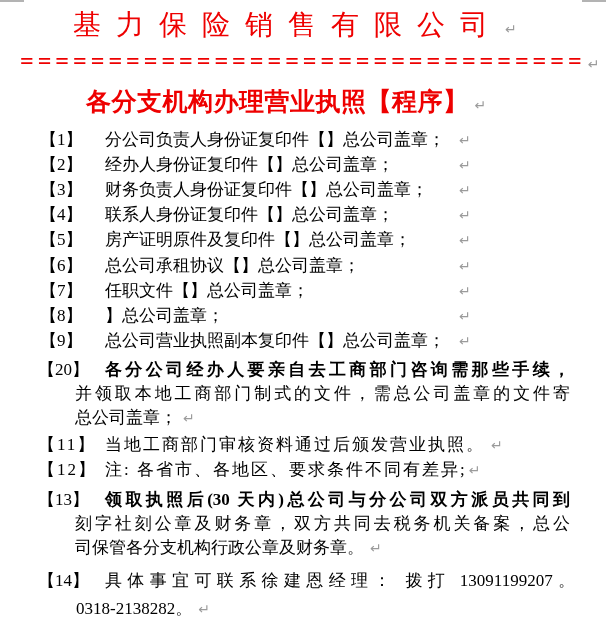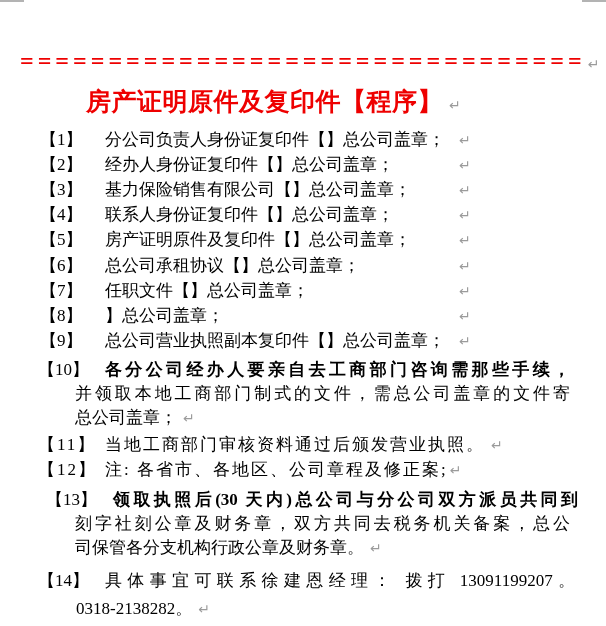--- a/index.html
+++ b/index.html
@@ -57,37 +57,38 @@
   .pmark.tight { margin-left:2px; }
 </style>
 </head>
 <body>
 
 <div class="page">
 
   <div class="corner-mark left"></div>
   <div class="corner-mark right"></div>
 
+  <div class="doc-title"><span>基力保险销售有限公司</span><span class="pmark tight">↵</span></div>
 
   <div class="divider"><span>================================</span><span class="pmark tight">↵</span></div>
 
-  <div class="doc-subtitle"><span>房产证明原件及复印件【程序】</span><span class="pmark">↵</span></div>
+  <div class="doc-subtitle"><span>各分支机构办理营业执照【程序】</span><span class="pmark">↵</span></div>
 
   <div class="line" style="left:40px; top:129px;"><span class="num">【1】</span><span class="brkt-body">
         <span>分公司负责人身份证复印件【</span>
         <span>】总公司盖章；</span>
       </span><span class="pmark">↵</span></div>
 
   <div class="line" style="left:40px; top:154px;"><span class="num">【2】</span><span class="brkt-body">
         <span>经办人身份证复印件【</span>
         <span>】总公司盖章；</span>
       </span><span class="pmark">↵</span></div>
 
   <div class="line" style="left:40px; top:179px;"><span class="num">【3】</span><span class="brkt-body">
-        <span>基力保险销售有限公司【</span>
+        <span>财务负责人身份证复印件【</span>
         <span>】总公司盖章；</span>
       </span><span class="pmark">↵</span></div>
 
   <div class="line" style="left:40px; top:204px;"><span class="num">【4】</span><span class="brkt-body">
         <span>联系人身份证复印件【</span>
         <span>】总公司盖章；</span>
       </span><span class="pmark">↵</span></div>
 
   <div class="line" style="left:40px; top:229px;"><span class="num">【5】</span><span class="brkt-body">
         <span>房产证明原件及复印件【</span>
@@ -106,28 +107,28 @@
 
   <div class="line" style="left:40px; top:305px;"><span class="num">【8】</span><span class="brkt-body">
         <span>】总公司盖章；</span>
       </span><span class="pmark">↵</span></div>
 
   <div class="line" style="left:40px; top:330px;"><span class="num">【9】</span><span class="brkt-body">
         <span>总公司营业执照副本复印件【</span>
         <span>】总公司盖章；</span>
       </span><span class="pmark">↵</span></div>
 
-  <div class="line" style="left:38px; top:359px;"><span class="num2">【10】</span><span class="stretch w-first">各分公司经办人要亲自去工商部门咨询需那些手续，</span></div>
+  <div class="line" style="left:38px; top:359px;"><span class="num2">【20】</span><span class="stretch w-first">各分公司经办人要亲自去工商部门咨询需那些手续，</span></div>
   <div class="line" style="left:75px; top:407px;"><span>总公司盖章；</span><span class="pmark">↵</span></div>
   <div class="line" style="left:75px; top:383px;"><span class="stretch w-cont">并领取本地工商部门制式的文件，需总公司盖章的文件寄</span></div>
 
   <div class="line sp2" style="left:38px; top:434px;"><span class="num2">【11】</span><span>当地工商部门审核资料通过后颁发营业执照。</span><span class="pmark">↵</span></div>
 
-  <div class="line sp2" style="left:38px; top:459px;"><span class="num2">【12】</span><span>注: 各省市、各地区、公司章程及修正案;</span><span class="pmark tight">↵</span></div>
+  <div class="line sp2" style="left:38px; top:459px;"><span class="num2">【12】</span><span>注: 各省市、各地区、要求条件不同有差异;</span><span class="pmark tight">↵</span></div>
 
-  <div class="line" style="left:46px; top:489px;"><span class="num2">【13】</span><span class="stretch w-first">领取执照后(30 天内)总公司与分公司双方派员共同到</span></div>
+  <div class="line" style="left:38px; top:489px;"><span class="num2">【13】</span><span class="stretch w-first">领取执照后(30 天内)总公司与分公司双方派员共同到</span></div>
   <div class="line" style="left:75px; top:537px;"><span>司保管各分支机构行政公章及财务章。</span><span class="pmark">↵</span></div>
   <div class="line" style="left:75px; top:513px;"><span class="stretch w-cont">刻字社刻公章及财务章，双方共同去税务机关备案，总公</span></div>
 
   <div class="line" style="left:38px; top:570px;"><span class="num2">【14】</span><span class="stretch w-first14">具体事宜可联系徐建恩经理： 拨打 13091199207。</span></div>
   <div class="line" style="left:76px; top:598px;"><span>0318-2138282。</span><span class="pmark">↵</span></div>
 
 </div>
 
 </body></html>

